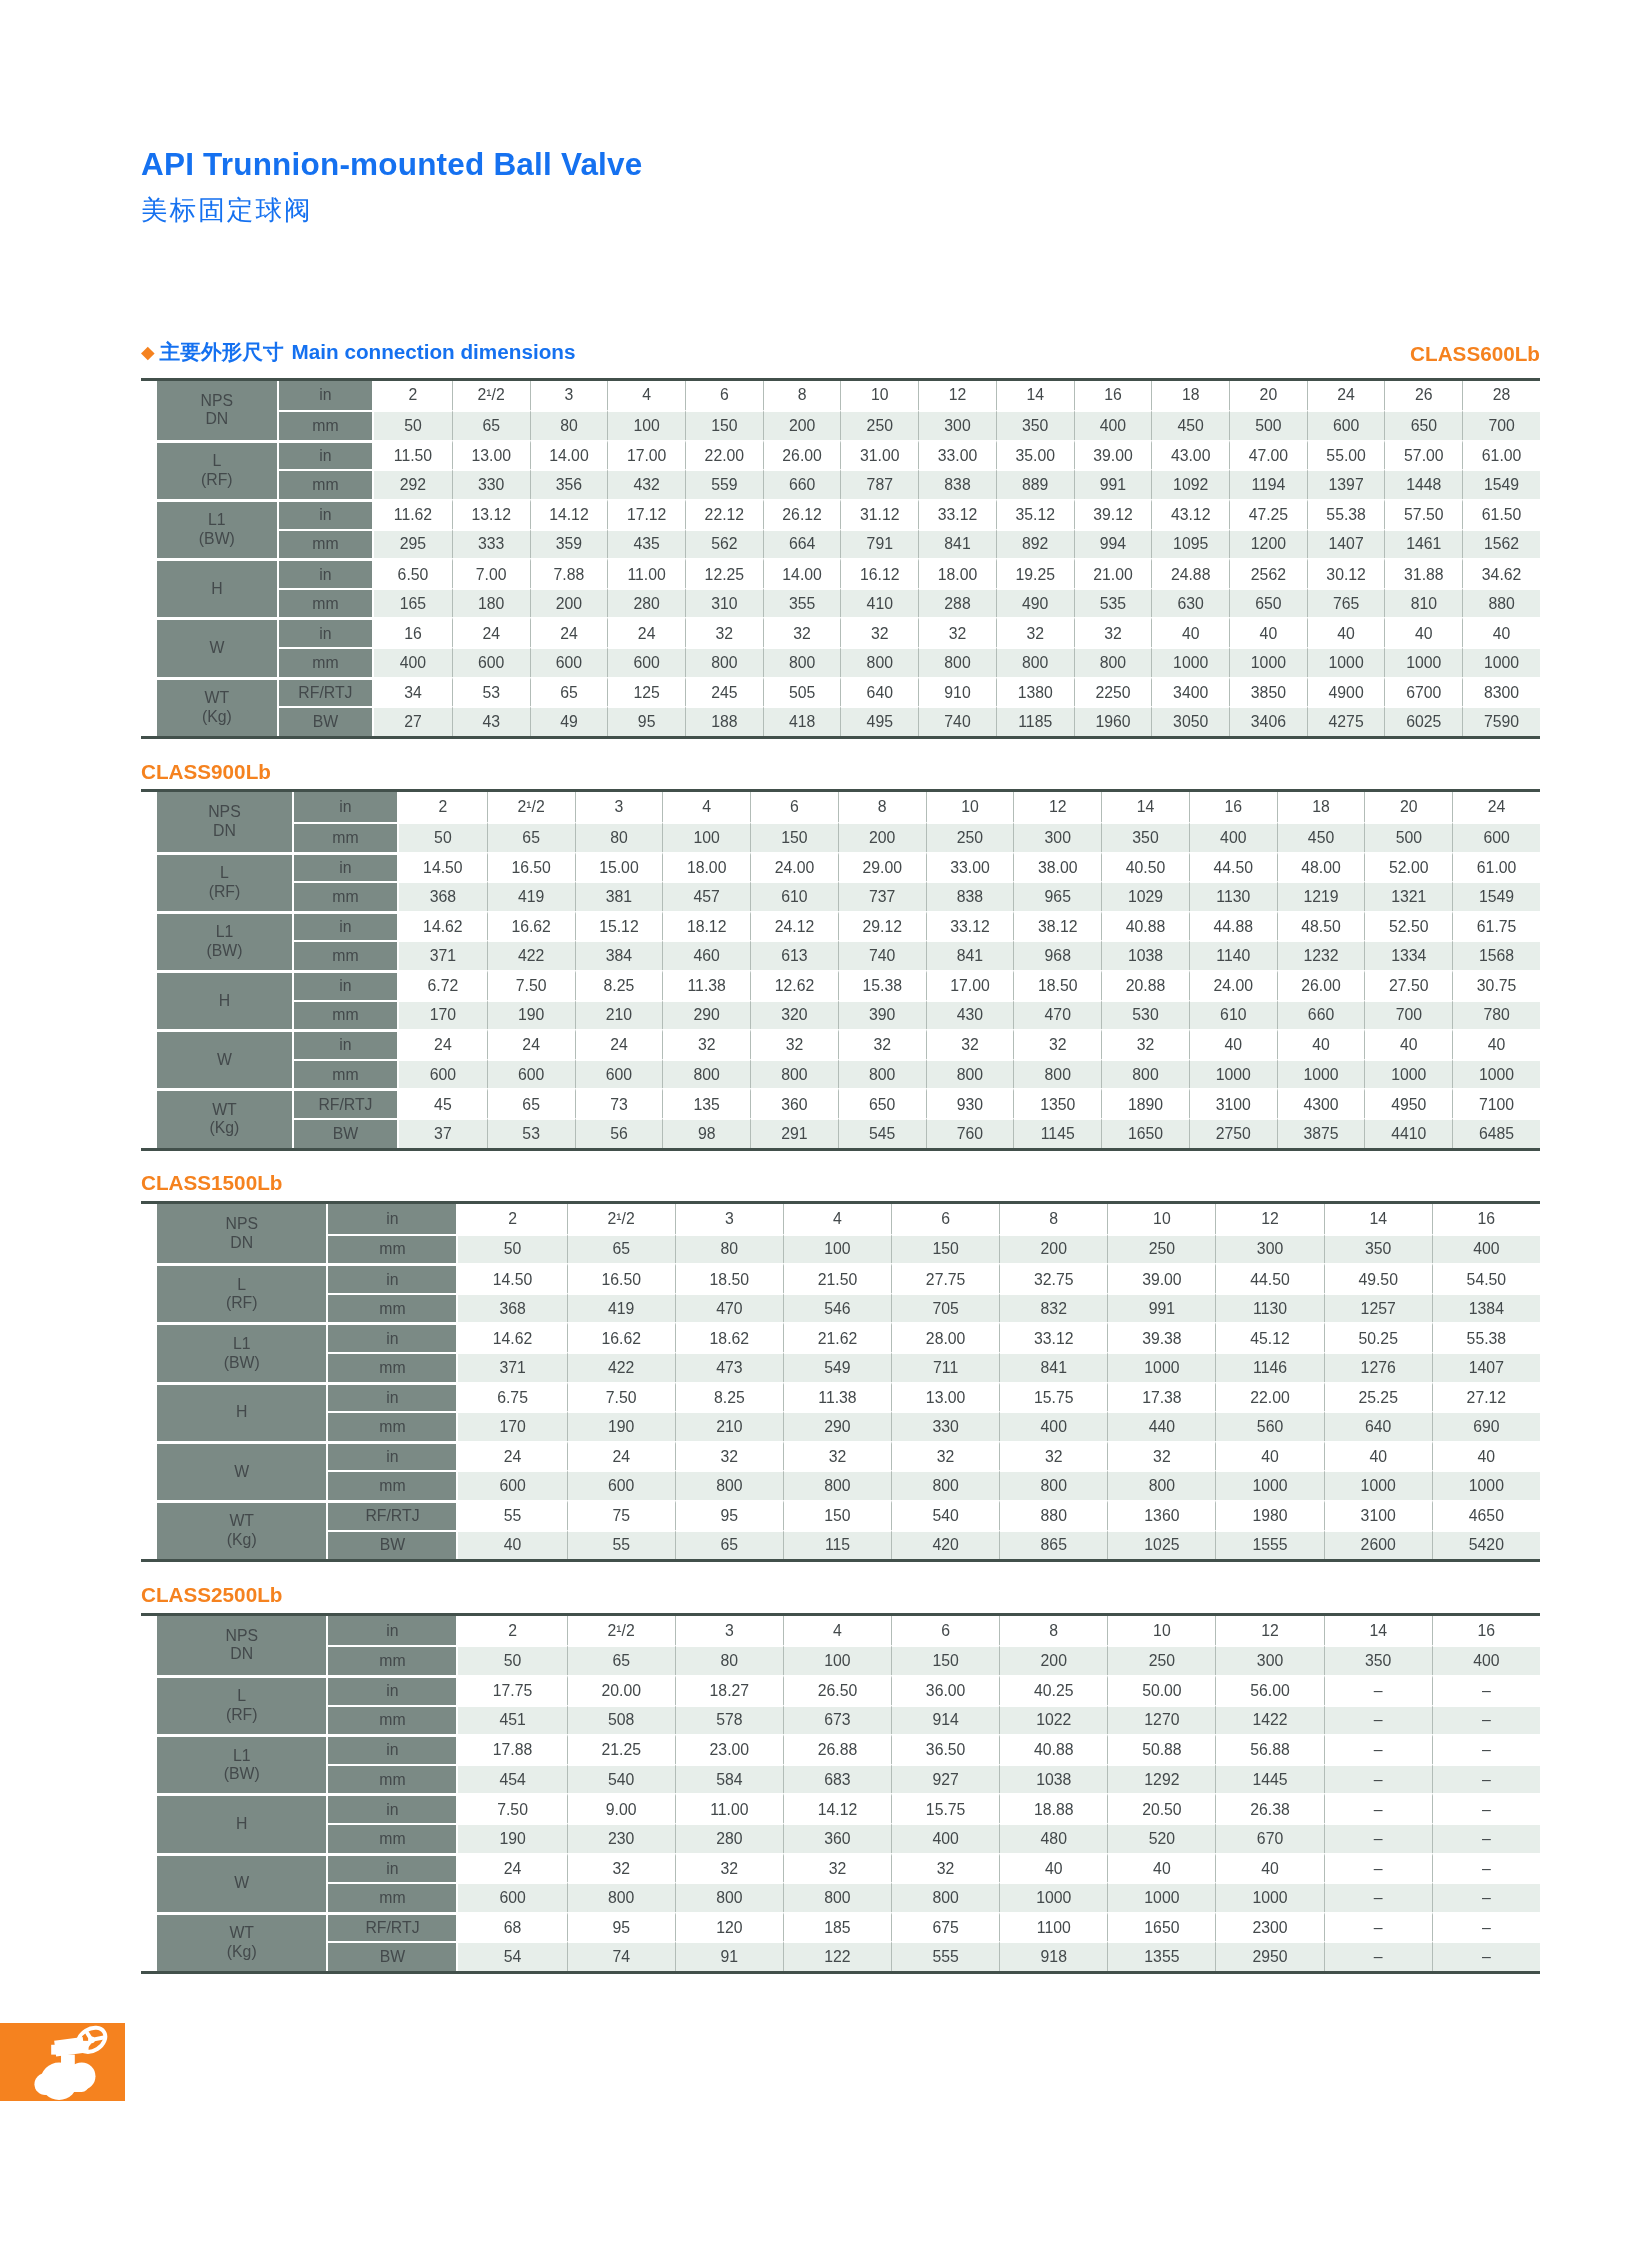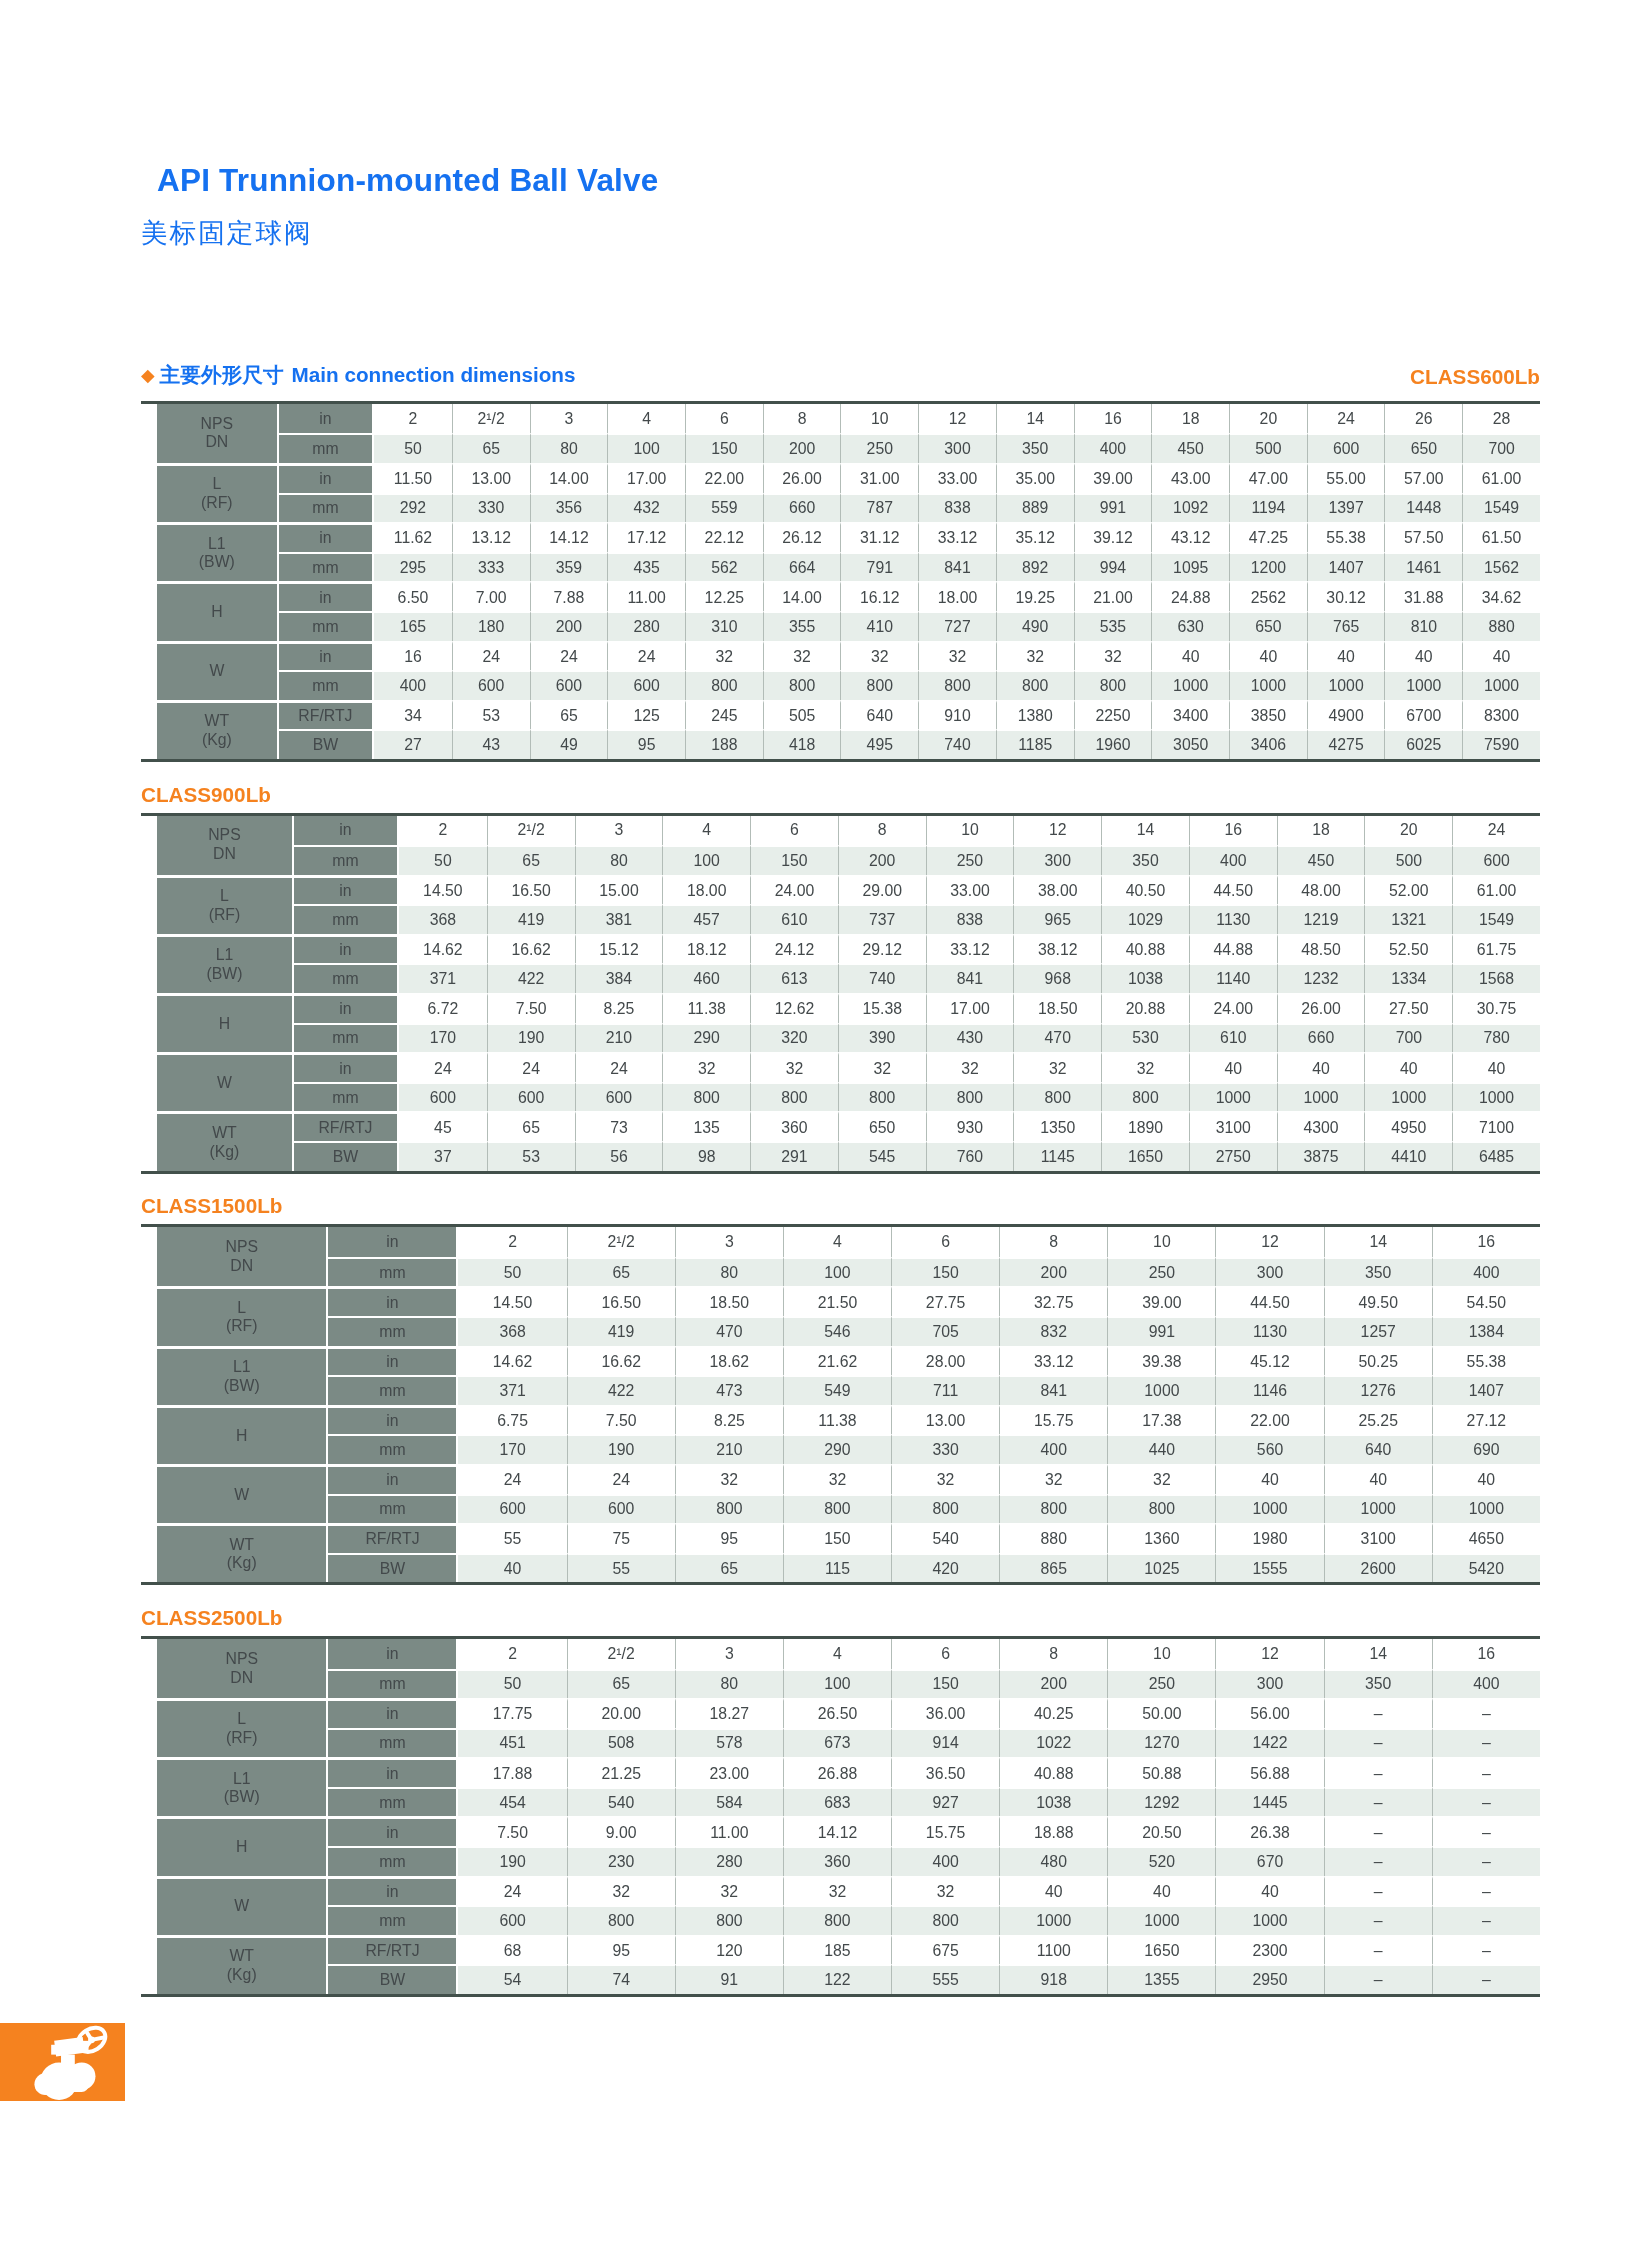--- a/index.html
+++ b/index.html
@@ -14,21 +14,21 @@
   html,body{margin:0;padding:0;}
   body{
     width:1652px;height:2257px;position:relative;background:#fff;
     font-family:"Liberation Sans","DejaVu Sans",sans-serif;
     overflow:hidden;
   }
   .page{position:absolute;inset:0;}
   .content{margin-left:141px;width:1399px;}
   .hdr{padding-top:146px;}
   .hdr h1{
-    margin:16px;font-size:31.5px;font-weight:bold;color:var(--blue);letter-spacing:0.2px;
+    margin:0;font-size:31.5px;font-weight:bold;color:var(--blue);letter-spacing:0.2px;
   }
   .hdr h2{
     margin:8.9px 0 0 0;font-size:26.6px;font-weight:normal;color:var(--blue);letter-spacing:2px;
   }
   .section-row{
     margin-top:110px;display:flex;justify-content:space-between;align-items:flex-end;
   }
   .section-heading{font-size:20.7px;font-weight:bold;color:var(--blue);}
   .diamond{color:var(--orange);font-size:17.7px;margin-right:4.9px;vertical-align:1px;}
   .zh{margin-right:7.9px;}
@@ -250,21 +250,21 @@
             </tr>
             <tr class="shade tr-sub">
               <td class="sub">mm</td>
               <td class="val first">165</td>
               <td class="val">180</td>
               <td class="val">200</td>
               <td class="val">280</td>
               <td class="val">310</td>
               <td class="val">355</td>
               <td class="val">410</td>
-              <td class="val">727</td>
+              <td class="val">288</td>
               <td class="val">490</td>
               <td class="val">535</td>
               <td class="val">630</td>
               <td class="val">650</td>
               <td class="val">765</td>
               <td class="val">810</td>
               <td class="val">880</td>
             </tr>
             <tr class="light tr-group">
               <td class="glabel" rowspan="2">

